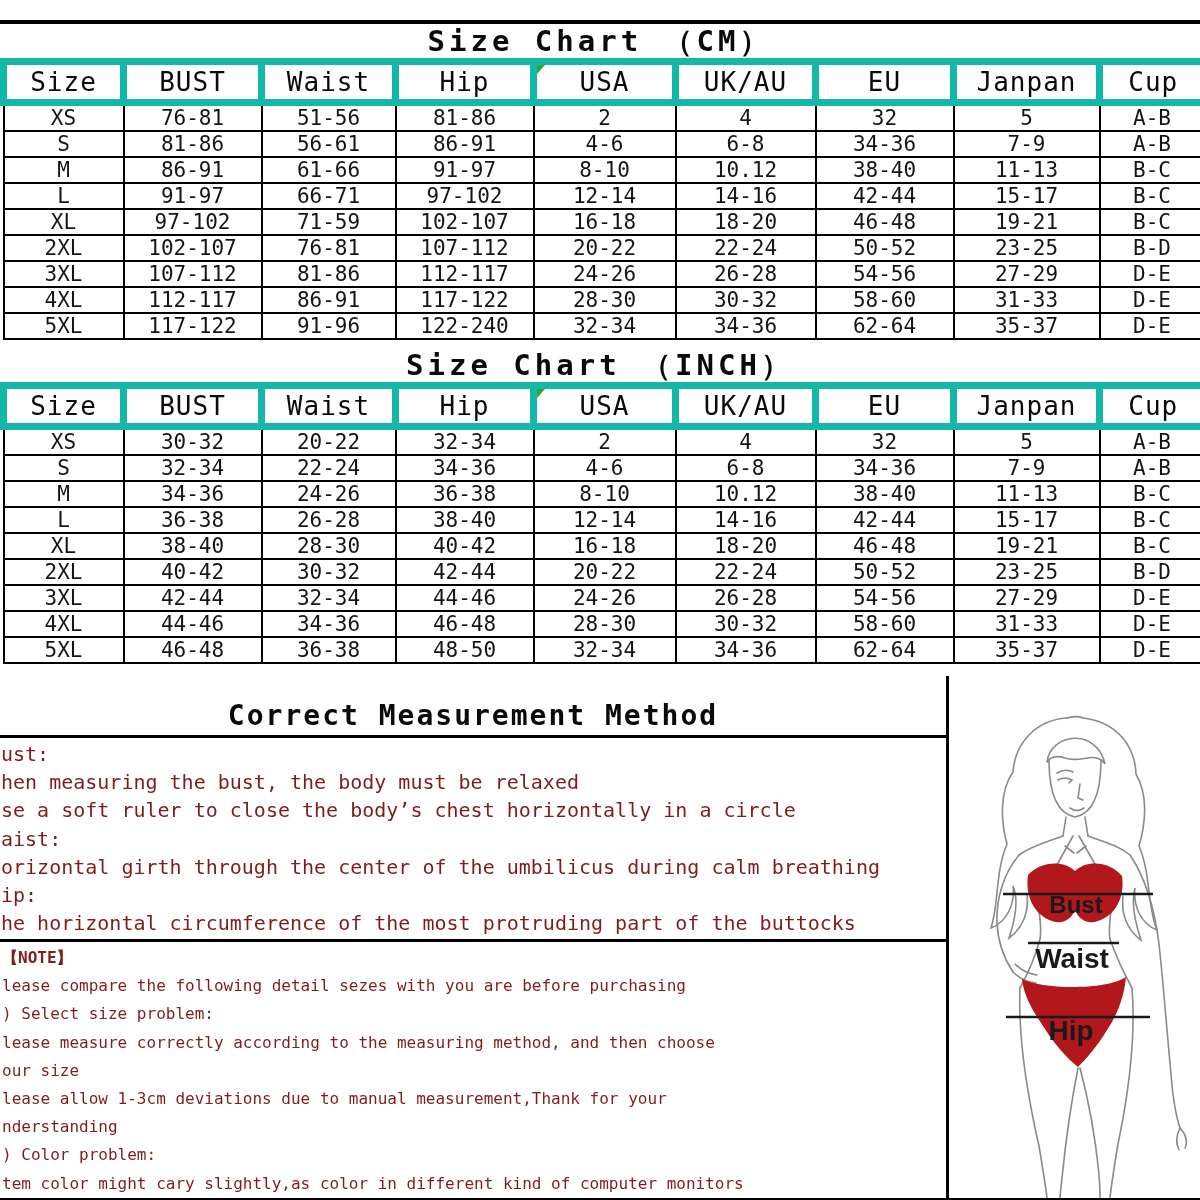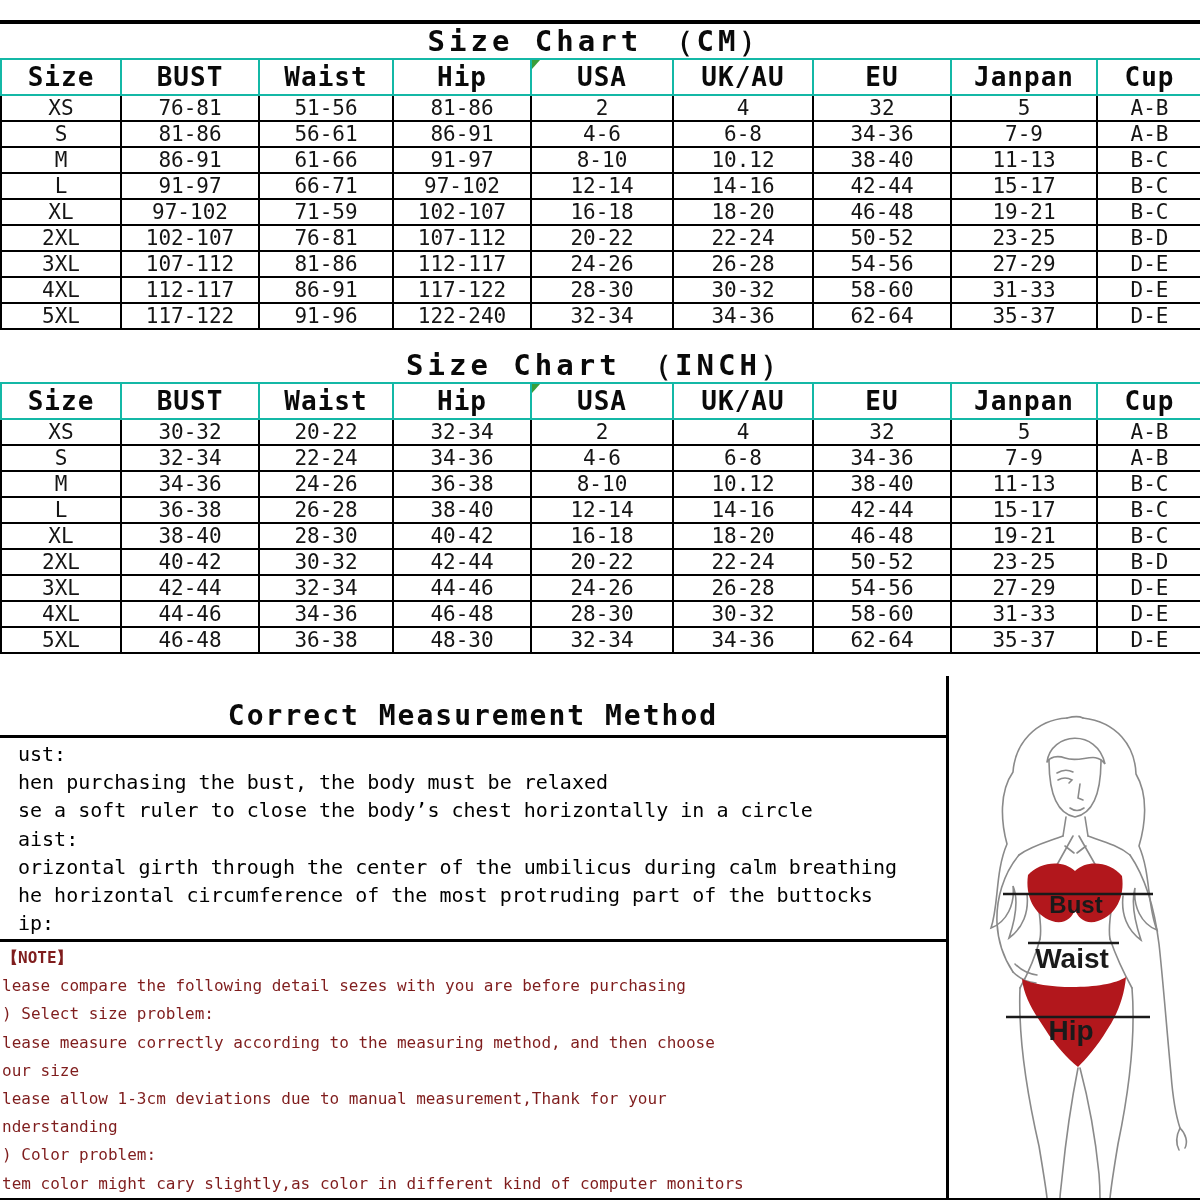--- a/index.html
+++ b/index.html
@@ -7,34 +7,34 @@
         font-family:"DejaVu Sans Mono","Liberation Mono",monospace;color:#111;margin-top:12px;}
 
   
   .chart-block{position:absolute;left:0;width:1200px;}
   .block-cm{top:8px;}
   .block-inch{top:336px;}
   .chart-title{height:34px;line-height:35px;text-align:center;
                font-weight:bold;font-size:29px;letter-spacing:4px;color:#0a0a0a;}
   .chart-title.first{border-top:4px solid #000;}
   table.size-table{width:1200px;border-collapse:collapse;table-layout:fixed;}
-  table.size-table th{position:relative;border:2px solid #14b8a6;height:34px;padding:0;
-      font-size:26px;font-weight:bold;text-align:center;letter-spacing:1px;color:#0a0a0a;}
+  table.size-table th{position:relative;border:7px solid #14b8a6;height:34px;padding:0;
+      font-size:26px;font-weight:normal;text-align:center;letter-spacing:1px;color:#0a0a0a;}
   table.size-table td{border:2px solid #000;height:24px;padding:0;
       font-size:21px;text-align:center;color:#151515;}
   table.size-table th:last-child,table.size-table td:last-child{border-right:none;}
   i.corner-marker{position:absolute;left:0;top:0;width:0;height:0;display:block;
       border-right:8px solid transparent;border-top:9px solid #3a9e3a;}
 
   
   .method-panel{position:absolute;left:0;top:685px;width:946px;height:522px;}
   .method-title{height:38px;line-height:38px;border-bottom:3px solid #000;
       text-align:center;font-weight:bold;font-size:28px;letter-spacing:2px;color:#0a0a0a;}
-  .method-lines{height:199px;border-bottom:3px solid #000;padding:2px 0 0 18px;
-      font-size:20px;line-height:28.2px;white-space:pre;color:#000000;}
+  .method-lines{height:199px;border-bottom:3px solid #000;padding:2px 0 0 1px;
+      font-size:20px;line-height:28.2px;white-space:pre;color:#7f1d1d;}
   .note-lines{padding:2px 0 0 2px;font-size:16px;line-height:28.2px;white-space:pre;color:#7f1d1d;}
   .note-lines div:first-child{font-weight:bold;}
 
   .figure-panel{position:absolute;left:946px;top:664px;width:254px;height:522px;
       border-left:3px solid #000;box-sizing:border-box;background:#fff;}
   .figure-panel svg{display:block;}
 
   .bottom-line{position:absolute;left:0;top:1186px;width:1200px;height:5px;background:#000;}
 </style>
 </head>
@@ -286,34 +286,34 @@
             <td>28-30</td>
             <td>30-32</td>
             <td>58-60</td>
             <td>31-33</td>
             <td>D-E</td>
           </tr>
           <tr>
             <td>5XL</td>
             <td>46-48</td>
             <td>36-38</td>
-            <td>48-30</td>
+            <td>48-50</td>
             <td>32-34</td>
             <td>34-36</td>
             <td>62-64</td>
             <td>35-37</td>
             <td>D-E</td>
           </tr>
         </tbody>
     </table>
   </div>
 
   <div class="method-panel">
     <div class="method-title">Correct Measurement Method</div>
-    <div class="method-lines"><div>ust:</div><div>hen purchasing the bust, the body must be relaxed</div><div>se a soft ruler to close the body’s chest horizontally in a circle</div><div>aist:</div><div>orizontal girth through the center of the umbilicus during calm breathing</div><div>he horizontal circumference of the most protruding part of the buttocks</div><div>ip:</div></div>
+    <div class="method-lines"><div>ust:</div><div>hen measuring the bust, the body must be relaxed</div><div>se a soft ruler to close the body’s chest horizontally in a circle</div><div>aist:</div><div>orizontal girth through the center of the umbilicus during calm breathing</div><div>ip:</div><div>he horizontal circumference of the most protruding part of the buttocks</div></div>
     <div class="note-lines"><div>【NOTE】</div><div>lease compare the following detail sezes with you are before purchasing</div><div>) Select size problem:</div><div>lease measure correctly according to the measuring method, and then choose</div><div>our size</div><div>lease allow 1-3cm deviations due to manual measurement,Thank for your</div><div>nderstanding</div><div>) Color problem:</div><div>tem color might cary slightly,as color in different kind of computer monitors</div><div>ay be a little bit different</div></div>
   </div>
 
   <div class="figure-panel">
     <svg width="251" height="522" viewBox="0 0 251 522">
 
       <g fill="none" stroke-width="1.6" stroke-linecap="round" stroke="#8a8a8a">
 
         <path d="M118,42 C86,44 66,68 64,96 C50,116 52,146 58,168 C46,196 50,228 42,252 C58,246 66,228 64,210 C70,224 66,244 60,262 C74,252 80,236 78,218"></path>
         <path d="M134,42 C168,46 186,70 187,98 C200,120 196,150 190,170 C202,198 198,230 208,254 C192,248 184,230 186,212 C182,226 186,246 192,264 C178,254 172,238 174,220"></path>

